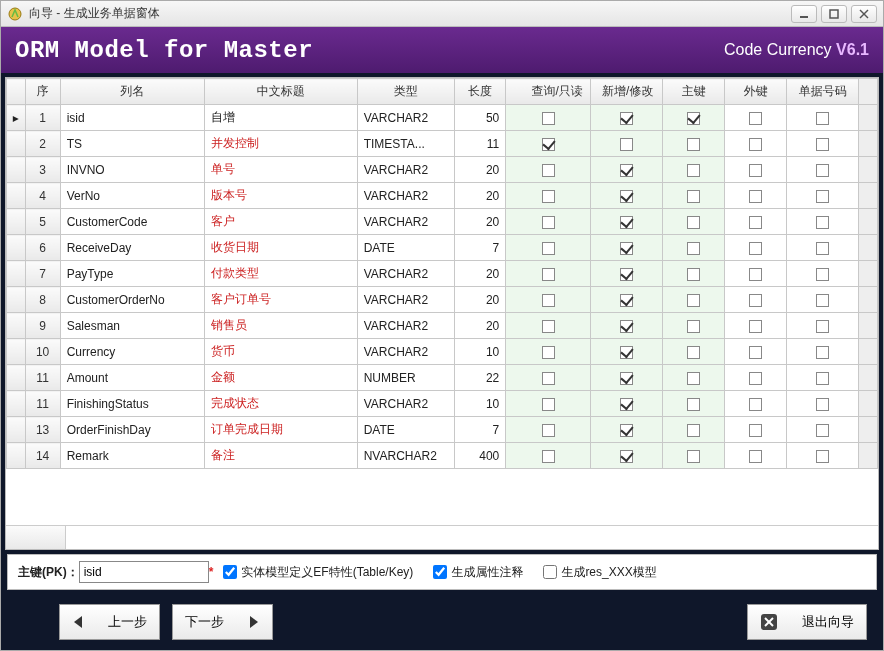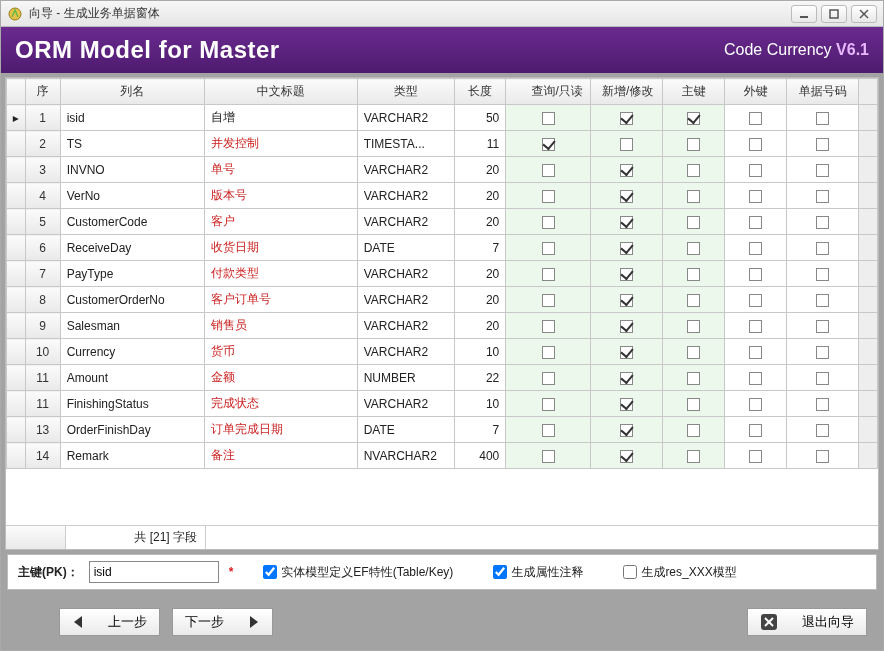--- a/index.html
+++ b/index.html
@@ -1,26 +1,26 @@
 <!DOCTYPE html>
 <html><head>
 <meta charset="utf-8">
 <style>
   * { box-sizing: border-box; margin: 0; padding: 0; }
   body { font-family: "Microsoft YaHei", "Segoe UI", Tahoma, sans-serif; font-size: 12px; background: #e8e8e8; color: #222; }
-  .window { width: 884px; height: 651px; background: #a3a3a3; border: 1px solid #aaa; display: flex; flex-direction: column; }
+  .window { width: 884px; height: 651px; background: #0f172a; border: 1px solid #aaa; display: flex; flex-direction: column; }
   .titlebar { height: 26px; background: linear-gradient(#f7f7f7,#e5e5e5); border-bottom: 1px solid #bbb; display: flex; align-items: center; padding: 0 6px; }
   .titlebar .icon { width: 16px; height: 16px; margin-right: 6px; display:flex; align-items:center; justify-content:center;}
   .titlebar .title { flex: 1; color: #333; font-size: 12px; }
   .winbtns { display: flex; gap: 4px; }
   .winbtn { width: 26px; height: 18px; border: 1px solid #bbb; border-radius: 3px; background: linear-gradient(#fff,#e8e8e8); display: flex; align-items: center; justify-content: center; cursor: pointer; }
   .winbtn svg { pointer-events: none; }
 
   .banner { height: 46px; background: linear-gradient(#6a2a8f,#4e1b6f); color: #fff; display: flex; align-items: center; padding: 0 14px; }
-  .banner .main { font-weight: bold; font-size: 24px; letter-spacing: 0.5px; flex:1; font-family: Liberation Sans, sans-serif;}
+  .banner .main { font-weight: bold; font-size: 24px; letter-spacing: 0.5px; flex:1; font-family: Liberation Mono, monospace;}
   .banner .right { font-size: 16px; font-family: Arial, sans-serif;}
   .banner .right .ver { color: #e8b8ff; font-weight: bold; text-align: right; }
 
   .gridwrap { flex: 1; margin: 4px; border: 1px solid #bbb; background: #fff; display: flex; flex-direction: column; overflow: hidden; }
   .grid { flex:1; overflow:auto; }
   table { border-collapse: collapse; width: 100%; }
   thead th { position: sticky; top: 0; z-index: 2; }
   th, td { border: 1px solid #c8c8c8; height: 26px; padding: 0 6px; white-space: nowrap; }
   th { background: linear-gradient(#fbfbfb,#e9e9e9); font-weight: normal; color: #333; text-align: center; }
   tbody td { background: #fff; }
@@ -31,29 +31,29 @@
   td.greenbg { background: #edf8ed; }
   td.num { text-align:right; }
   .cb { width:13px; height:13px; display:inline-block; border:1px solid #888; background:#fff; vertical-align:middle; position:relative;}
   .cb.chk::after { content:""; position:absolute; left:2px; top:-1px; width:6px; height:9px; border:solid #333; border-width:0 2px 2px 0; transform:rotate(40deg);}
   .scrollcol { width:18px; background:#eee; border-left:1px solid #ccc;}
 
   .summary { height:24px; border-top:1px solid #ccc; display:flex; align-items:stretch;}
   .summary .spacer { width:60px; border-right:1px solid #ccc; background:linear-gradient(#fbfbfb,#e9e9e9);}
   .summary .cell { width:140px; border-right:1px solid #ccc; display:flex; align-items:center; justify-content:flex-end; padding:0 8px; background:#fff;}
 
-  .pkbar { margin:0 6px 4px 6px; border:1px solid #bbb; background:#fff; padding:6px 10px; display:flex; align-items:center; gap:10px;}
+  .pkbar { margin:0 6px 4px 6px; border:1px solid #bbb; background:#fff; padding:6px 10px; display:flex; align-items:center; }
   .pkbar .lbl { font-weight:bold; }
   .pkbar input[type=text]{ width:130px; height:22px; border:1px solid #888; padding:0 4px; font-size:12px;}
   .req { color:#d22; font-weight:bold;}
   .chkw { display:flex; align-items:center; gap:4px;}
   .chkw input { width:14px; height:14px;}
 
   .footer { height:56px; display:flex; align-items:center; padding:0 16px; gap:12px;}
-  .btn { height:28px; min-width:88px; border:1px solid #999; background:linear-gradient(#fff,#eaeaea); display:flex; align-items:center; justify-content:center; gap:24px; cursor:pointer; padding:0 12px; font-size:13px;}
+  .btn { height:36px; min-width:88px; border:1px solid #999; background:linear-gradient(#fff,#eaeaea); display:flex; align-items:center; justify-content:center; gap:24px; cursor:pointer; padding:0 12px; font-size:13px;}
   .spacer-flex { flex:1;}
 </style>
 </head>
 <body>
 
 <div class="window">
 
   <div class="titlebar">
     <span class="icon">
       <svg width="14" height="14" viewBox="0 0 14 14">
@@ -304,21 +304,20 @@
               <td class="center greenbg"><span class="cb"></span></td>
               <td class="center"><span class="cb"></span></td>
               <td class="center"><span class="cb"></span></td>
               <td class="scrollcol"></td>
             </tr>
           </tbody>
       </table>
     </div>
     <div class="summary">
       <div class="spacer"></div>
-      <div class="cell">共 [21] 字段</div>
     </div>
   </div>
 
   <div class="pkbar">
     <span class="lbl">主键(PK)：</span>
     <input type="text" value="isid" style="">
     <span class="req">*</span>
     <span style="width:10px;"></span>
     <label class="chkw">
         <input type="checkbox" id="c1" checked="" style="">

